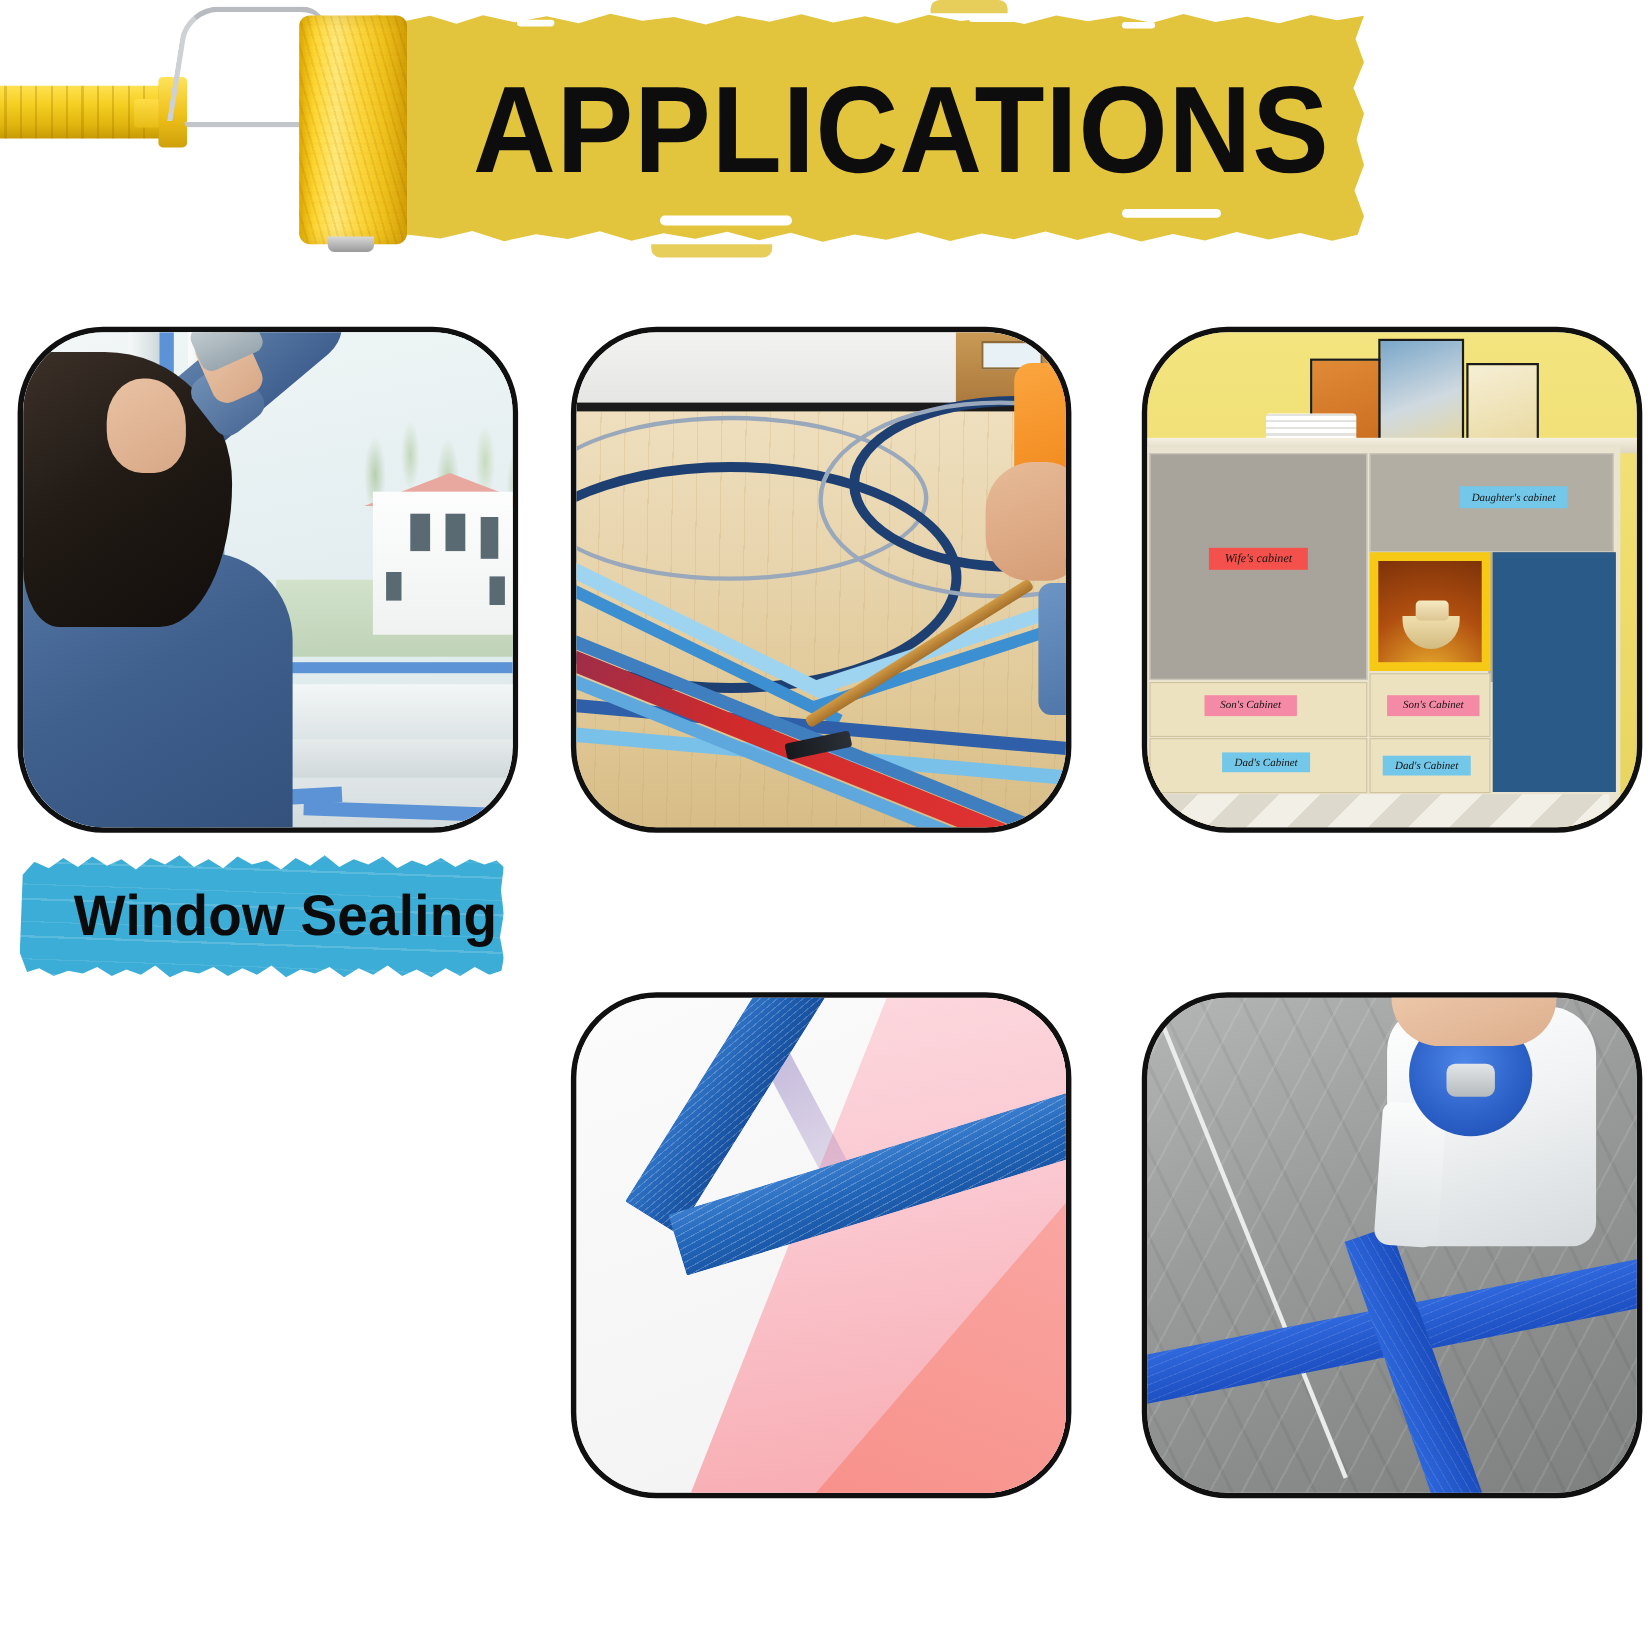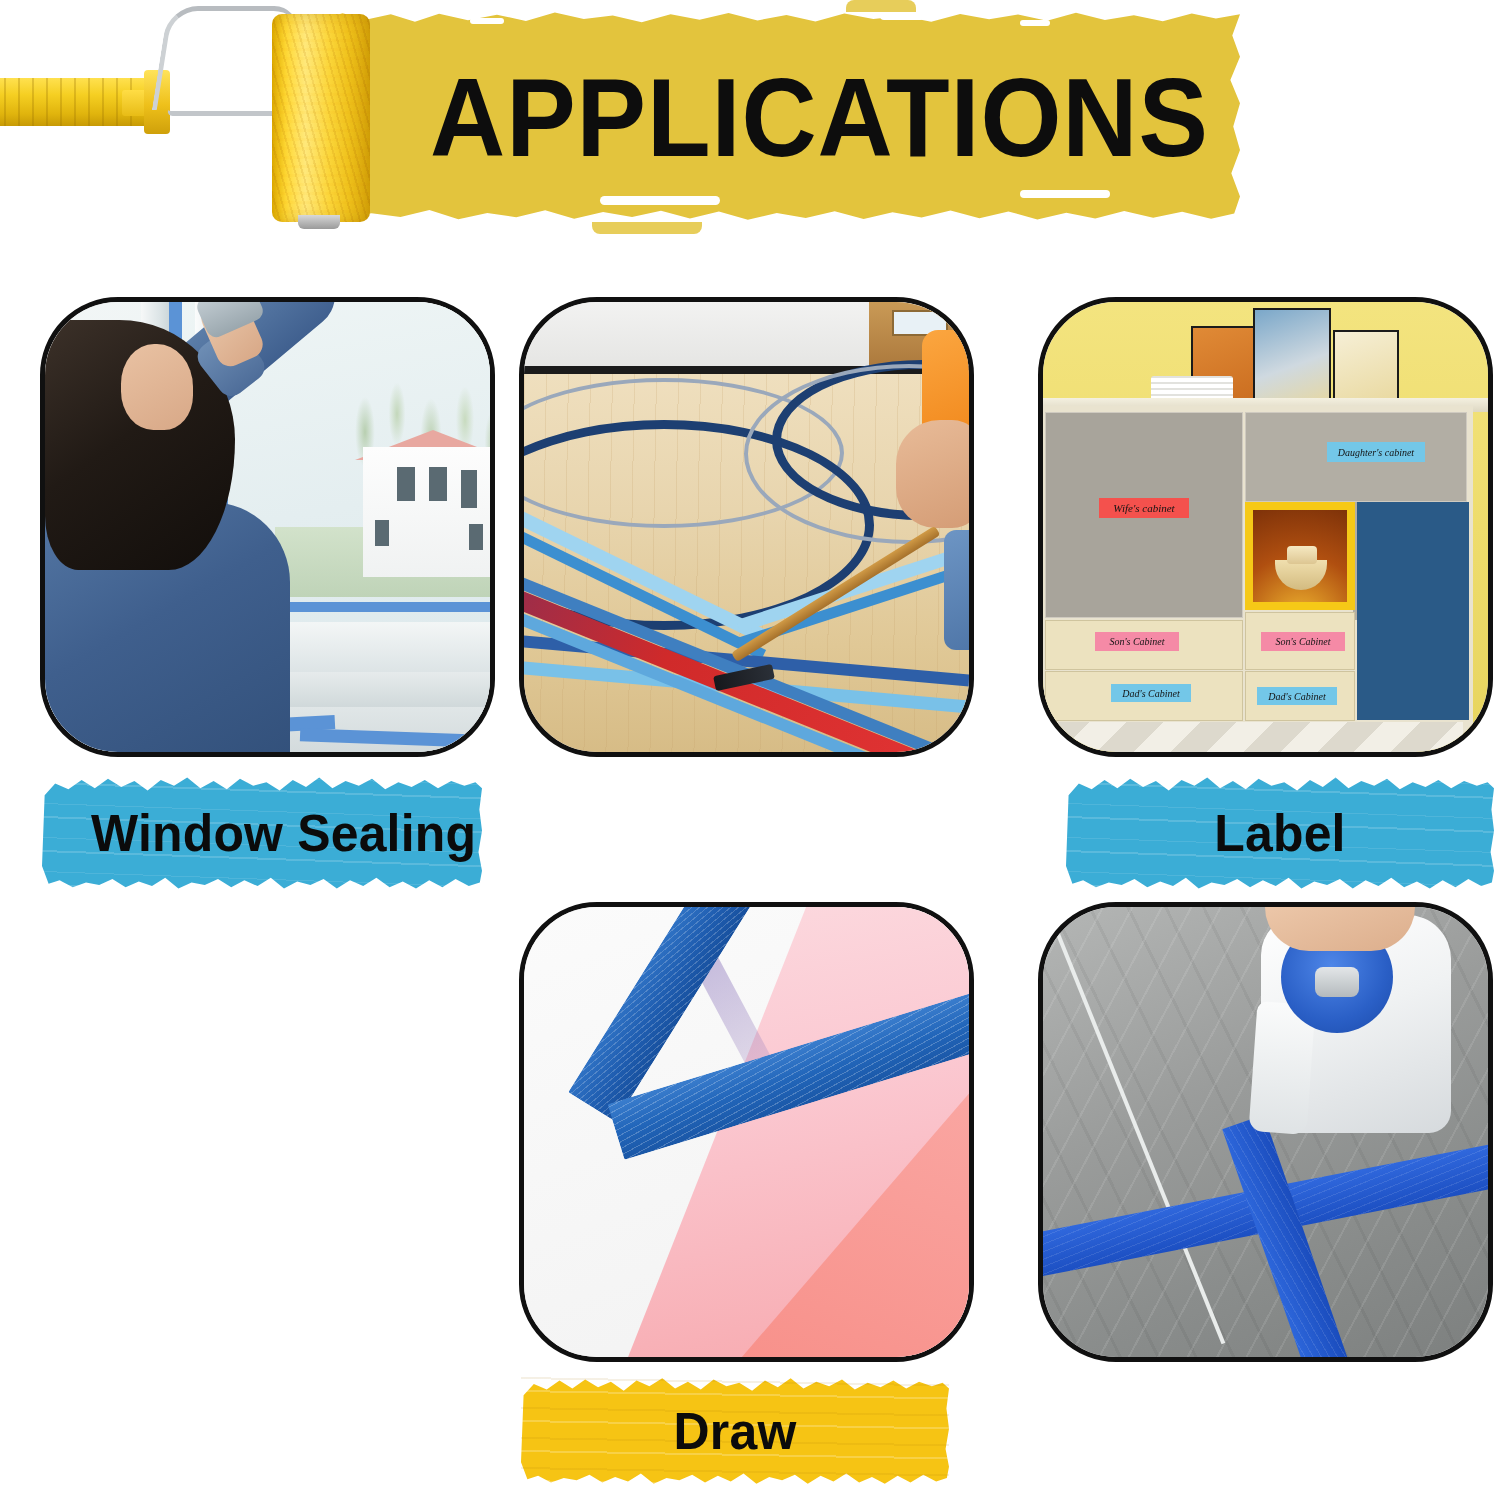--- a/index.html
+++ b/index.html
@@ -118,21 +118,21 @@
 
   
   #grid {
     position:absolute; left:0; top:262px; width:1500px; height:1238px;
   }
   .row { position:absolute; left:0; width:1500px; height:619px; }
   .row.r1 { top:0px; }
   .row.r2 { top:605px; }
 
   .cell { position:absolute; top:0; width:500px; height:619px; }
-  .cell.c1 { left:0px;margin-left:24px; }
+  .cell.c1 { left:0px; }
   .cell.c2 { left:505px; }
   .cell.c3 { left:1020px; }
 
   
   .tile {
     position:absolute; left:16px; top:35px; width:455px; height:460px;
     border:5px solid #101010;
     border-radius:78px;
     overflow:hidden;
     background:#dcdcdc;
@@ -695,46 +695,36 @@
           <div class="t3-legs"></div>
 
           <div class="t3-label red" style="left:56px;top:196px;width:90px;height:20px;font-size:11px;">Wife's cabinet</div>
           <div class="t3-label cyan" style="left:284px;top:140px;width:98px;height:20px;font-size:10px;">Daughter's cabinet</div>
           <div class="t3-label pink" style="left:52px;top:330px;width:84px;height:19px;font-size:10px;">Son's Cabinet</div>
           <div class="t3-label pink" style="left:218px;top:330px;width:84px;height:19px;font-size:10px;">Son's Cabinet</div>
           <div class="t3-label cyan" style="left:68px;top:382px;width:80px;height:18px;font-size:10px;">Dad's Cabinet</div>
           <div class="t3-label cyan" style="left:214px;top:385px;width:80px;height:18px;font-size:10px;">Dad's Cabinet</div>
         </div>
       </div>
-      <div class="caption cap-blue" style="left:46px;top:512px;width:428px;">
-        <div class="band" style="background: rgb(59, 173, 214);"></div>
-          <div class="streaks"></div>
-        <div class="ctext" style="text-align:center;">Label</div>
-      </div>
     </div>
   </div>
 
   <div class="row r2">
 
 
     <div class="cell c2">
       <div class="tile" style="border-color: rgb(16, 16, 16);">
         <div class="art">
           <div class="t5-white"></div>
           <div class="t5-pinkL"></div>
           <div class="t5-pinkR"></div>
           <div class="t5-fuzz"></div>
           <div class="t5-tapeA"></div>
           <div class="t5-tapeB"></div>
         </div>
-      </div>
-      <div class="caption cap-yellow" style="left:16px;top:508px;width:428px;">
-        <div class="band" style="background: rgb(246, 196, 20);"></div>
-          <div class="streaks"></div>
-        <div class="ctext" style="text-align:center;">Draw</div>
       </div>
     </div>
 
     <div class="cell c3">
       <div class="tile" style="border-color: rgb(16, 16, 16);">
         <div class="art">
           <div class="t6-tile"></div>
           <div class="t6-grout t6-g1"></div>
           <div class="t6-grout t6-g2"></div>
           <div class="t6-tape t6-tapeH"></div>

